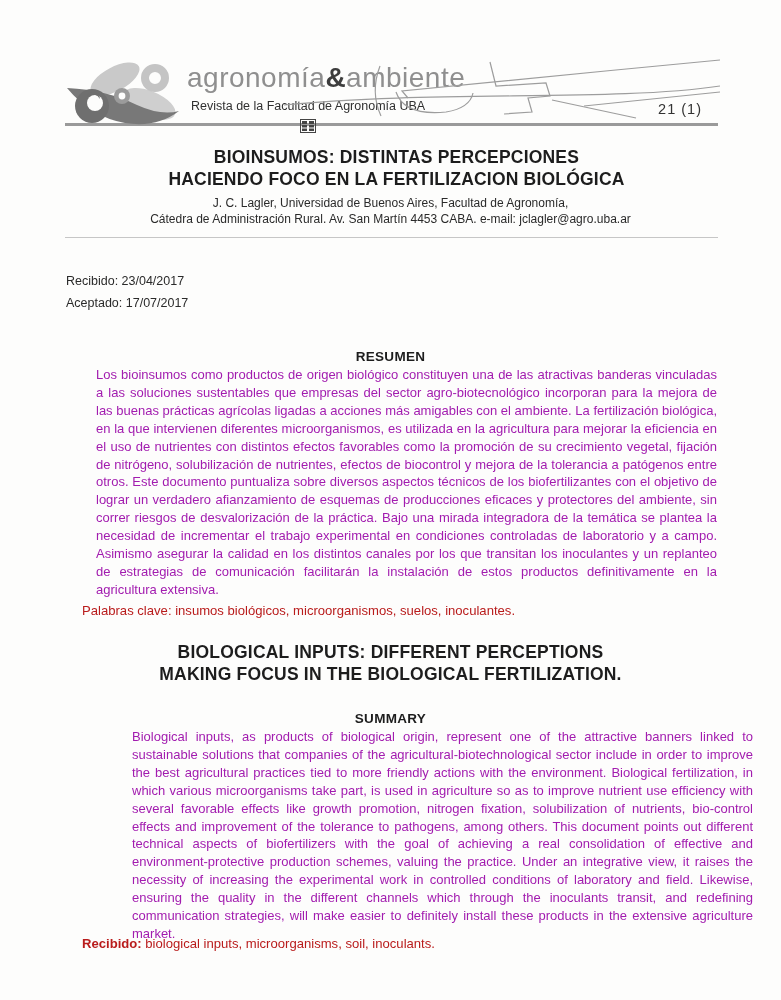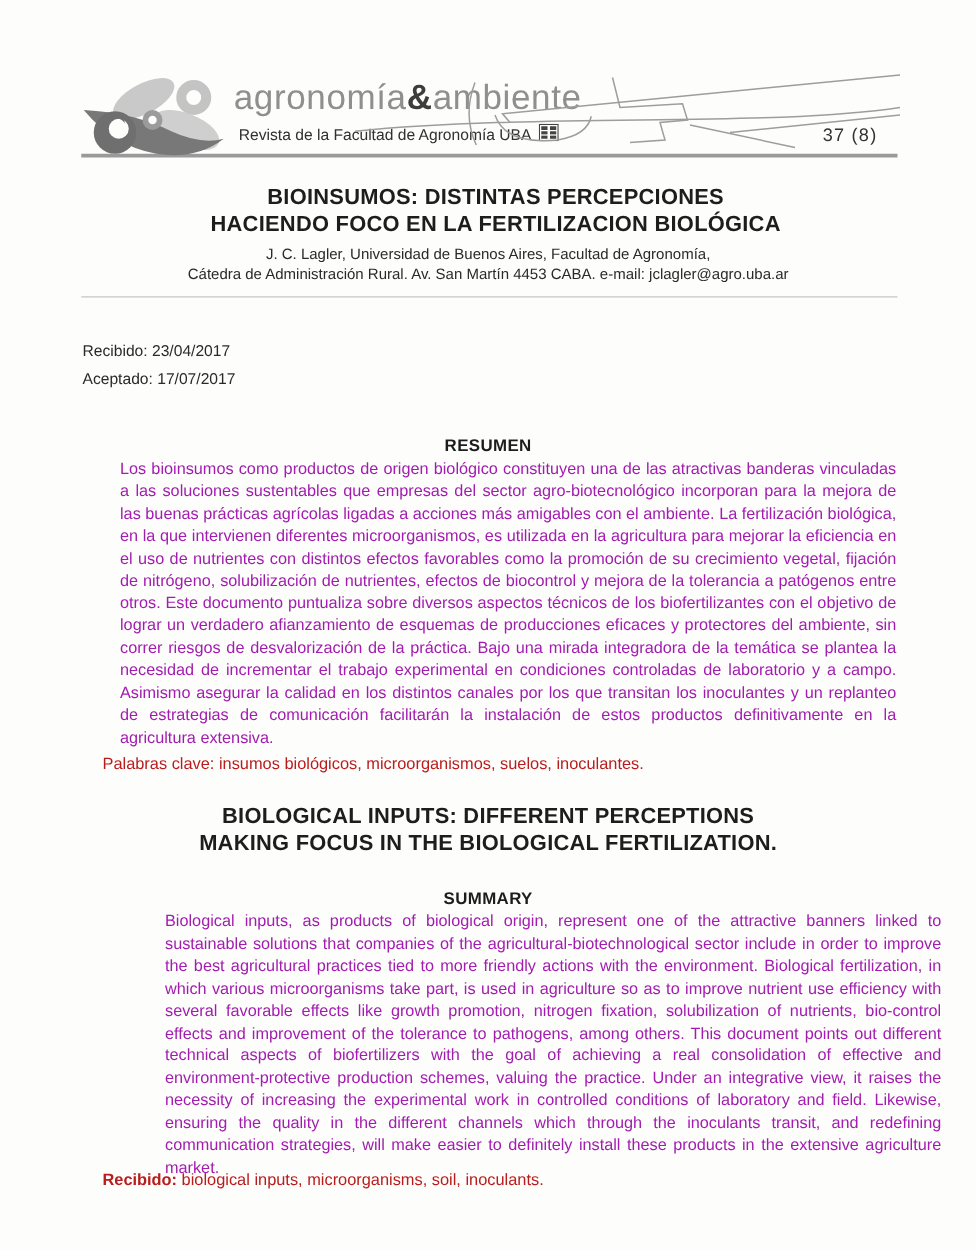--- a/index.html
+++ b/index.html
@@ -21,21 +21,21 @@
   .logo-wrap { position:absolute; left:0; top:0; width:118px; height:63px; }
   .journal-name {
     position:absolute; left:122px; top:0;
     font-size:28px; letter-spacing:0.5px; color:#8f8f8f;
     white-space:nowrap;
   }
   .journal-name .amp { font-weight:bold; color:#3d3d3d; }
   .journal-subtitle {
     position:absolute; left:126px; top:37px;
     font-size:12.5px; color:#303030; white-space:nowrap;
-    display:flex; align-items:center; gap:6px;
+    display:flex; align-items:center; gap:6px;flex-direction:column;
   }
   .uba-icon { display:inline-block; }
   .header-art { position:absolute; right:-2px; top:-6px; width:436px; height:70px; pointer-events:none; }
   .issue-number {
     position:absolute; right:16px; bottom:6px;
     font-size:14.5px; color:#333; letter-spacing:1px;
   }
   
   .title-es, .title-en {
     position:absolute; left:0; right:0; text-align:center;
@@ -128,21 +128,21 @@
       <path d="M96,10 Q86,36 97,60"></path>
 
       <path d="M112,36 Q120,60 162,56 Q186,52 189,37"></path>
 
       <path d="M206,6 L212,30 L262,27 L266,40 L244,42 L248,56 L220,58"></path>
 
       <path d="M268,44 L352,62"></path>
       <path d="M300,50 L436,36"></path>
     </svg>
 
-    <div class="issue-number">37 (8)</div>
+    <div class="issue-number">21 (1)</div>
   </div>
 
   <div class="title-es">
     <div>BIOINSUMOS: DISTINTAS PERCEPCIONES</div>
     <div>HACIENDO FOCO EN LA FERTILIZACION BIOLÓGICA</div>
   </div>
 
   <div class="authors">
     <div>J. C. Lagler, Universidad de Buenos Aires, Facultad de Agronomía,</div>
     <div>Cátedra de Administración Rural. Av. San Martín 4453 CABA. e-mail: jclagler@agro.uba.ar</div>

